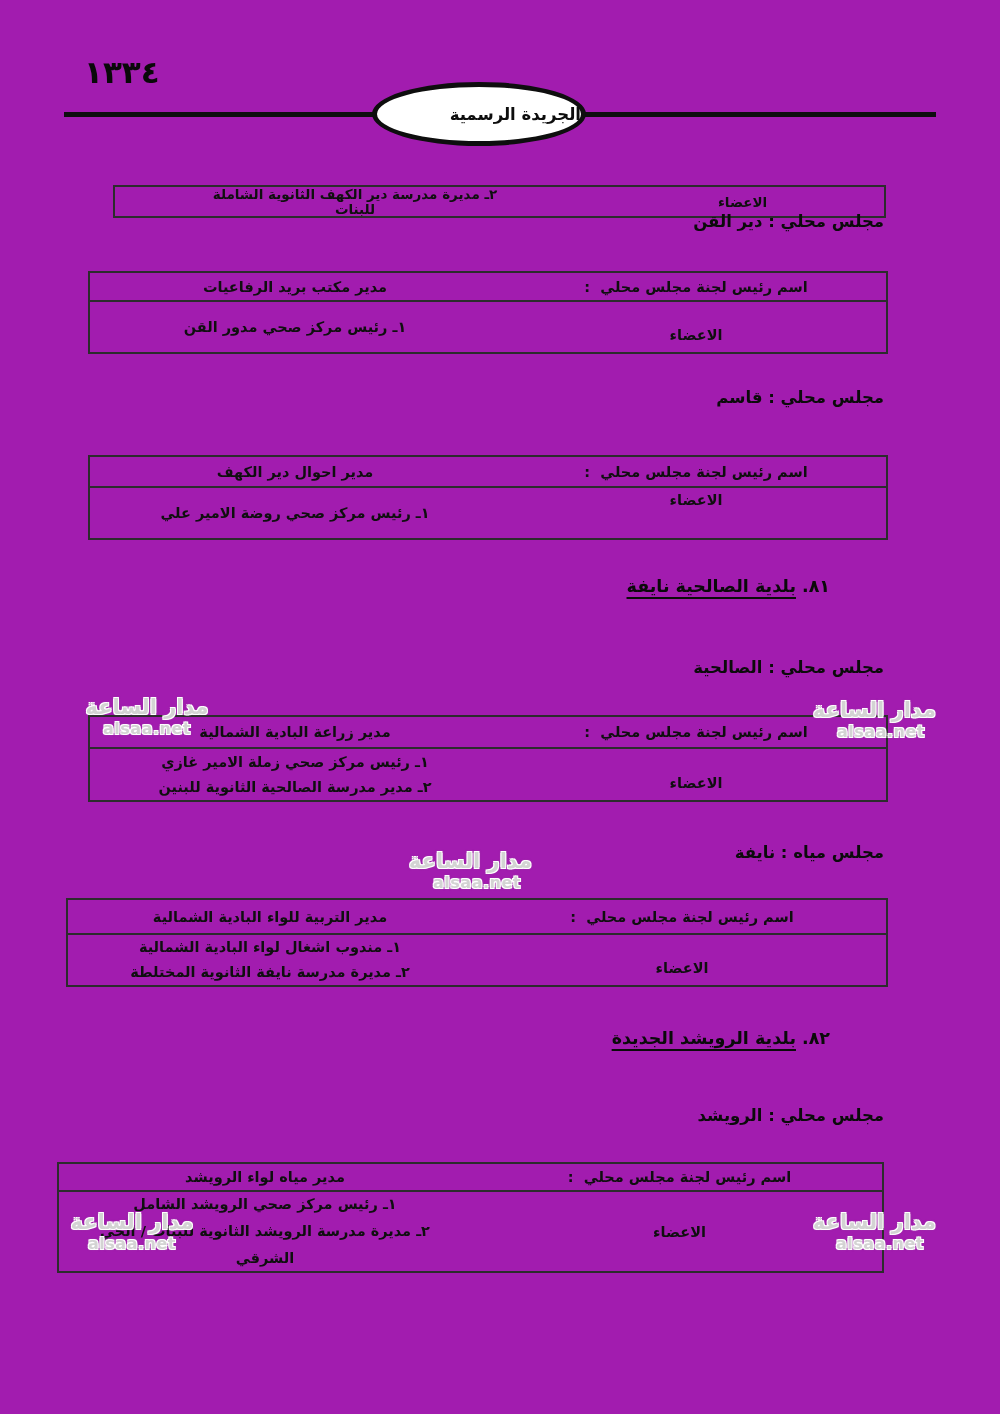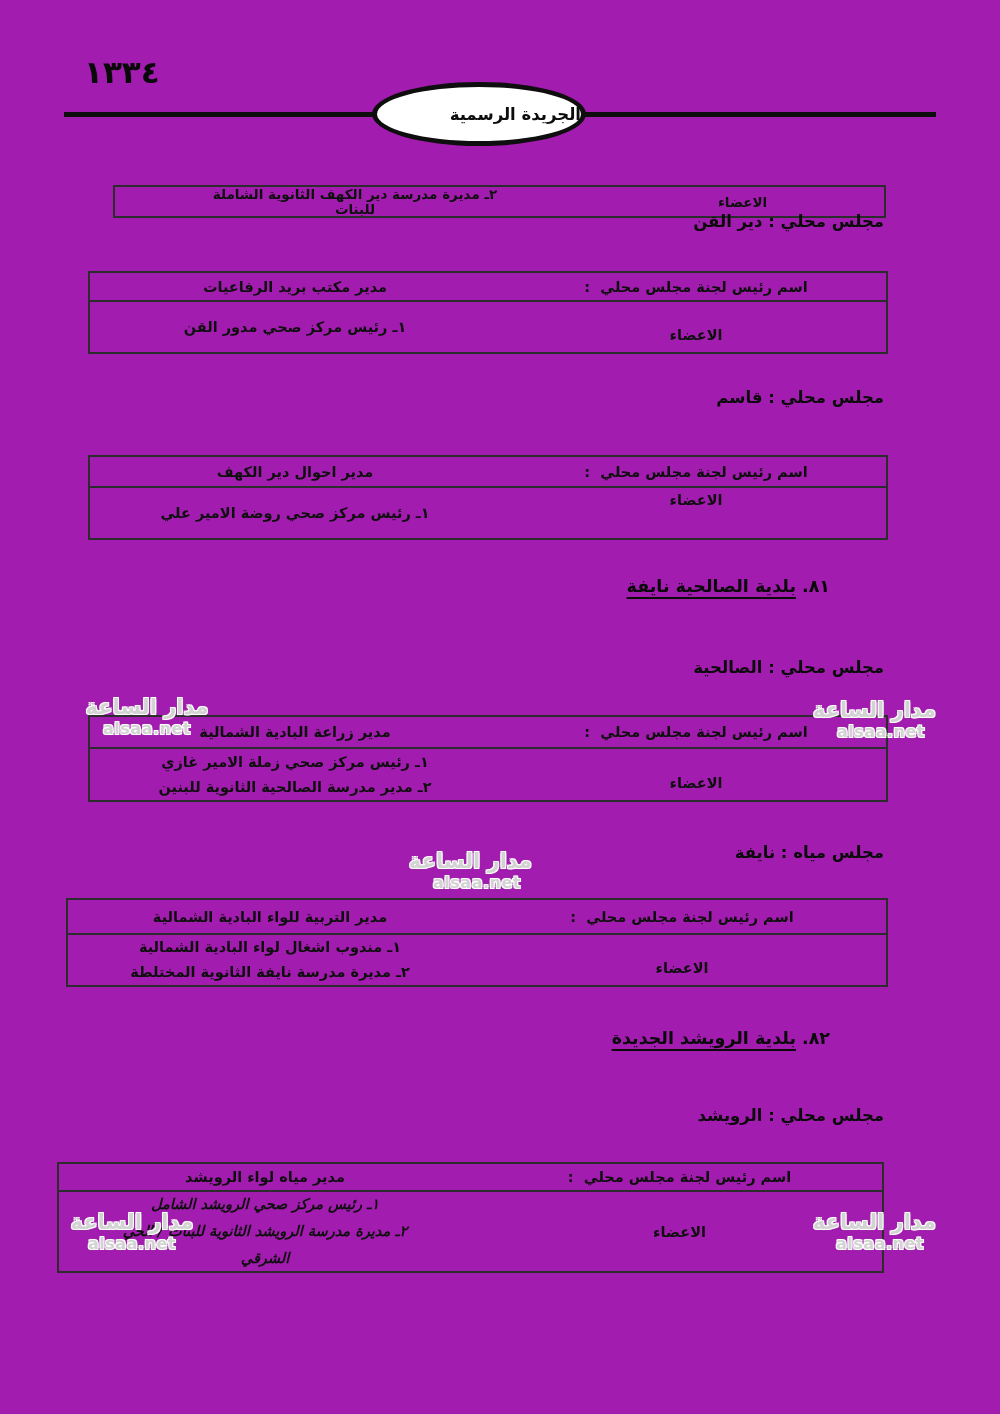--- a/index.html
+++ b/index.html
@@ -65,21 +65,21 @@
   #t4 .hdr { height: 32px; }
   #t4 .rcell { width: 386px; }
 
   #t5 { left: 66px; top: 898px; width: 822px; height: 89px; }
   #t5 .hdr { height: 35px; }
   #t5 .rcell { width: 414px; }
 
   #t6 { left: 57px; top: 1162px; width: 827px; height: 111px; }
   #t6 .hdr { height: 28px; }
   #t6 .rcell { width: 411px; }
-  #t6 .mline { line-height: 27px; font-style: italic; }
+  #t6 .mline { line-height: 27px; }
 
   
   .chead {
     position: absolute; right: 116px;
     font-size: 16.5px; font-weight: bold; color: #0b0b0b;
     white-space: nowrap; z-index: 3;
   }
   #ch1 { top: 212px; margin-left: 19px; }
   #ch2 { top: 388px; }
   #ch3 { top: 658px; }

